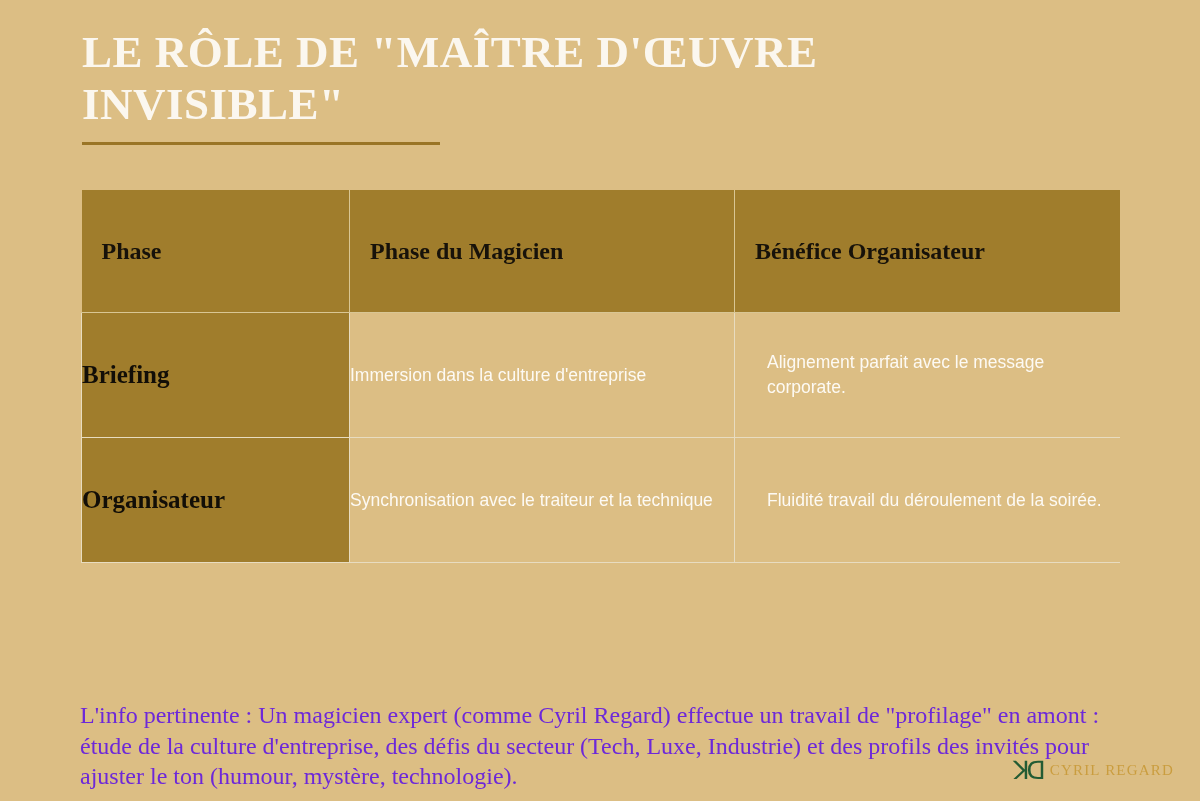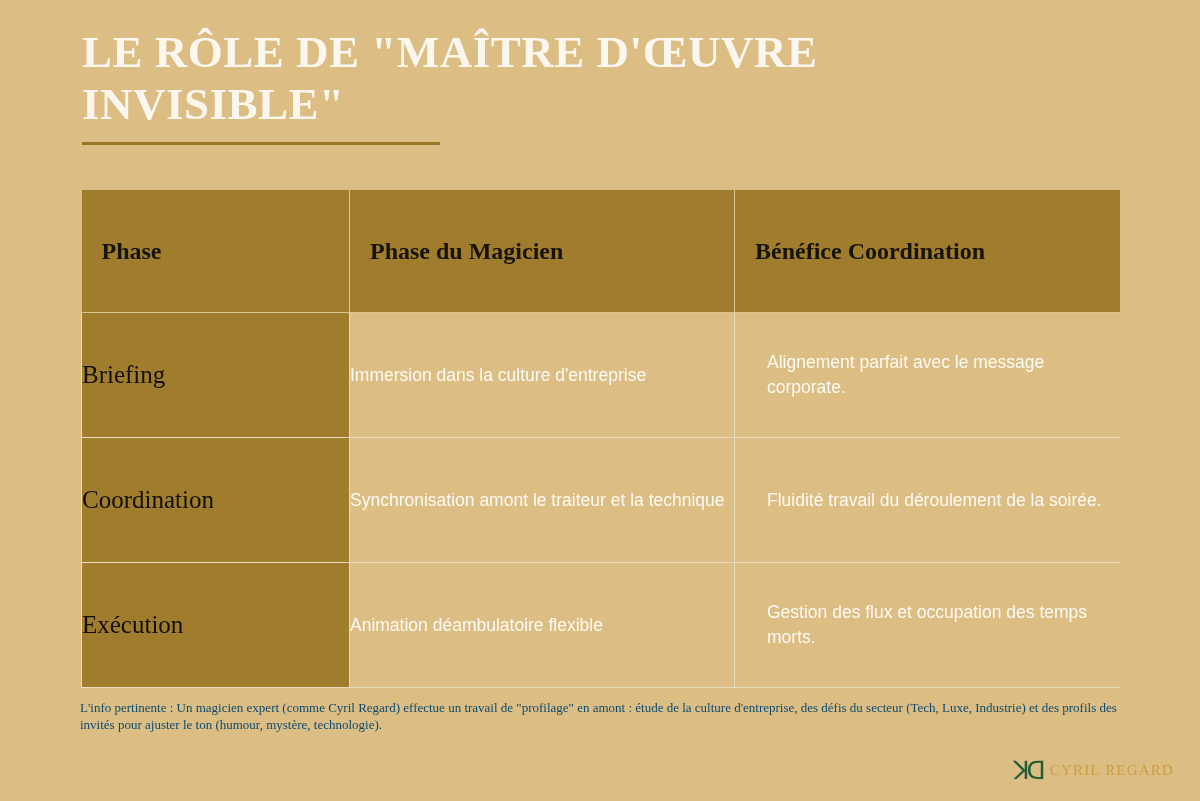--- a/index.html
+++ b/index.html
@@ -65,21 +65,21 @@
     border-color: #d9c694;
     border-top: none;
   }
   table.matrix thead th:first-child { border-left: none; }
   table.matrix thead th:last-child { border-right: none; }
 
   td.phase {
     background: #a07d2c;
     color: #120e07;
     font-family: "Liberation Serif", serif;
-    font-weight: normal;
+    font-weight: bold;
     font-size: 25px;
     padding: 0 0 0 20px;
     border-left: none;
     border-color: #e3d3aa;
   }
   td.cell {
     background: #dcbe84;
     color: #fdfaf4;
     font-family: "Liberation Sans", sans-serif;
     font-size: 17.5px;
@@ -93,23 +93,23 @@
   .col-1 { width: 268px; }
   .col-2 { width: 385px; }
   .col-3 { width: 385px; }
 
   .footnote {
     position: absolute;
     left: 80px;
     top: 700px;
     width: 1040px;
     font-family: "Liberation Serif", serif;
-    font-size: 13px;
+    font-size: 24px;
     line-height: 1.28;
-    color: #0c4a6e;
+    color: #6d28d9;
   }
   .logo {
     position: absolute;
     right: 26px;
     bottom: 16px;
     display: flex;
     align-items: center;
     gap: 7px;
     opacity: 0.92;
   }
@@ -140,38 +140,33 @@
   <table class="matrix">
     <colgroup>
       <col class="col-1">
       <col class="col-2">
       <col class="col-3">
     </colgroup>
     <thead>
       <tr>
         <th>Phase</th>
         <th>Phase du Magicien</th>
-        <th>Bénéfice Coordination</th>
+        <th>Bénéfice Organisateur</th>
       </tr>
     </thead>
     <tbody>
       <tr class="body-row">
         <td class="phase">Briefing</td>
         <td class="cell">Immersion dans la culture d'entreprise</td>
         <td class="cell">Alignement parfait avec le message corporate.</td>
       </tr>
       <tr class="body-row">
-        <td class="phase">Coordination</td>
-        <td class="cell">Synchronisation amont le traiteur et la technique</td>
+        <td class="phase">Organisateur</td>
+        <td class="cell">Synchronisation avec le traiteur et la technique</td>
         <td class="cell">Fluidité travail du déroulement de la soirée.</td>
-      </tr>
-      <tr class="body-row">
-        <td class="phase">Exécution</td>
-        <td class="cell">Animation déambulatoire flexible</td>
-        <td class="cell">Gestion des flux et occupation des temps morts.</td>
       </tr>
     </tbody>
   </table>
 
   <div class="footnote">L'info pertinente : Un magicien expert (comme Cyril Regard) effectue un travail de "profilage" en amont : étude de la culture d'entreprise, des défis du secteur (Tech, Luxe, Industrie) et des profils des invités pour ajuster le ton (humour, mystère, technologie).</div>
 
   <div class="logo">
     <span class="logo-mark">ꓘꓷ</span>
     <span class="logo-text">CYRIL REGARD</span>
   </div>

